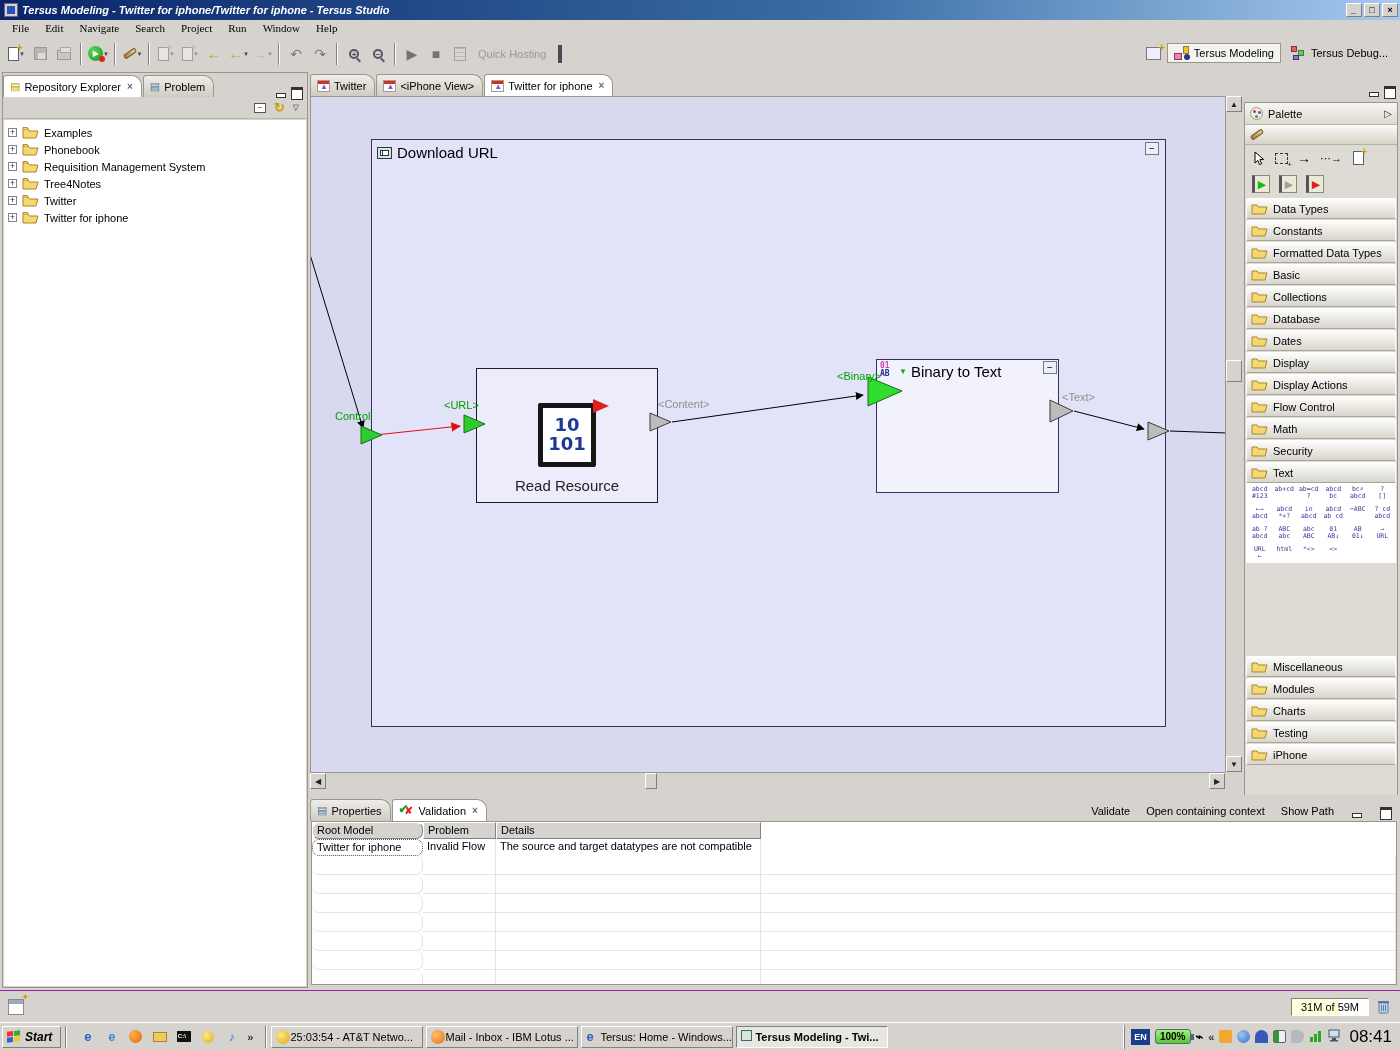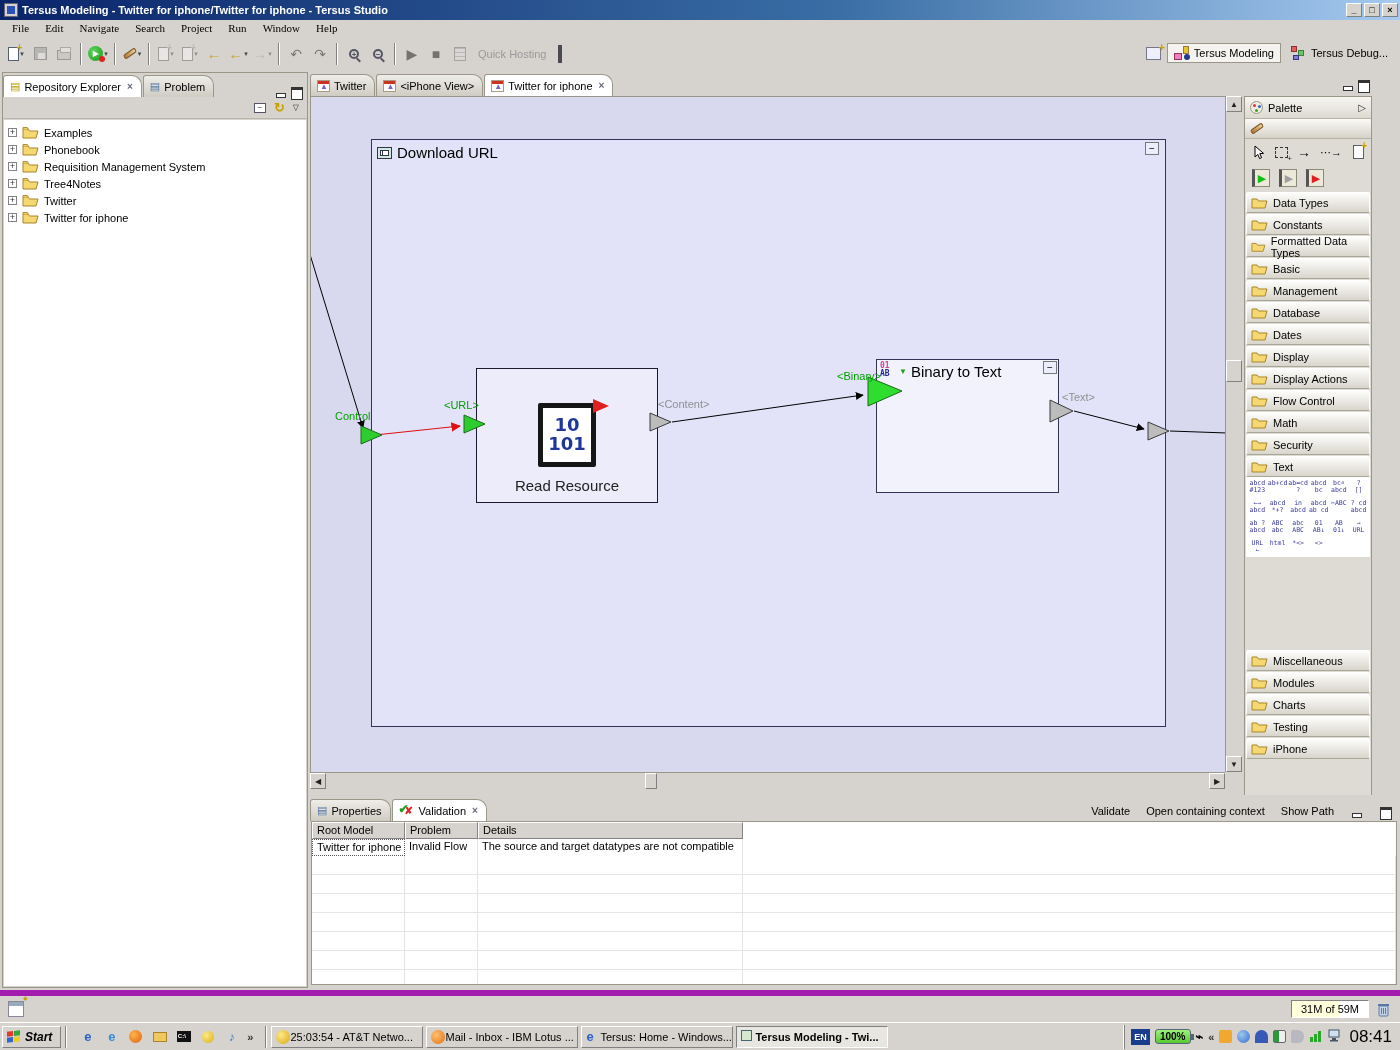--- a/index.html
+++ b/index.html
@@ -5,21 +5,21 @@
   * { box-sizing: border-box; margin:0; padding:0; }
   html,body { width:1400px; height:1050px; overflow:hidden; }
   body { font-family:"Liberation Sans", sans-serif; font-size:11px; background:#d6d3ce; color:#000; position:relative; }
 
   
   .raised   { border-top:1px solid #fff; border-left:1px solid #fff; border-right:1px solid #808080; border-bottom:1px solid #808080; }
   .sunken   { border-top:1px solid #808080; border-left:1px solid #808080; border-right:1px solid #fff; border-bottom:1px solid #fff; }
 
   
   #titlebar { position:absolute; top:0; left:0; width:1400px; height:20px;
-    background:linear-gradient(90deg,#0a246a,#3a6ea5 60%,#a6caf0); display:flex; align-items:center; padding:0 2px; }
+    background:linear-gradient(90deg,#0a246a,#3a6ea5 60%,#a6caf0); display:flex; align-items:center; padding:0 2px;font-style:italic; }
   #titlebar .app-ico { width:14px; height:14px; background:#d6d3ce; border:1px solid #667; margin:0 4px 0 2px; position:relative; }
   #titlebar .app-ico::after{ content:""; position:absolute; left:2px; top:2px; width:8px; height:8px; background:#2a52be; }
   #titlebar .title { color:#fff; font-weight:bold; font-size:11px; flex:1; white-space:nowrap; overflow:hidden; }
   .winbtn { width:16px; height:14px; background:#d6d3ce; font-size:9px; line-height:12px; text-align:center; margin-left:2px; font-weight:bold; color:#000; }
 
   
   #menubar { position:absolute; top:20px; left:0; width:1400px; height:17px; background:#d6d3ce; display:flex; align-items:center; padding-left:4px; border-bottom:1px solid #d6d3ce;}
   #menubar .menu-item { padding:18px 8px; cursor:default;font-family:Liberation Serif, serif; }
 
   
@@ -117,21 +117,21 @@
 
   
   .scroll { background:#d6d3ce; position:absolute; }
   .sb-btn { width:16px; height:16px; background:#d6d3ce; text-align:center; font-size:8px; line-height:15px; color:#222; position:absolute;}
   .sb-thumb { background:#d6d3ce; position:absolute; }
   #vscroll { left:1225px; top:26px; width:17px; height:676px; border-left:1px solid #9a9789;}
   #hscroll { left:310px; top:702px; width:915px; height:17px; border-top:1px solid #9a9789;}
   #sb-corner { left:1225px; top:702px; width:17px; height:17px; background:#d6d3ce; position:absolute;}
 
   
-  #palette { position:absolute; left:1244px; top:2px; width:128px; height:789px; }
+  #palette { position:absolute; left:1244px; top:8px; width:154px; height:789px; }
   #palette-head-strip { height:24px; display:flex; justify-content:flex-end; align-items:center; gap:3px; padding-right:2px;}
   #palette-body { border:1px solid #9a9789; background:#dedbd4; position:absolute; top:24px; bottom:0; left:0; right:0; }
   #palette-title { height:22px; display:flex; align-items:center; gap:5px; padding:0 5px; background:linear-gradient(#f7f6f2,#dcd9d0); border-bottom:1px solid #b5b2a6; }
   .palette-ico { width:13px; height:13px; border-radius:50%; background:#f0ece0; border:1px solid #998; position:relative;}
   .palette-ico::after{ content:""; position:absolute; left:2px; top:2px; width:3px; height:3px; border-radius:50%; background:#d33; box-shadow:5px 1px 0 #36c, 2px 5px 0 #3a3;}
   #palette-title .pin { margin-left:auto; font-size:10px; color:#333; }
   .brush-row { height:20px; display:flex; align-items:center; padding:0 5px; background:linear-gradient(#fbfaf8,#d6d2c8); border-bottom:1px solid #b5b2a6;}
   .tool-row { height:26px; display:flex; align-items:center; gap:9px; padding:0 7px; background:#dedbd4; }
   .marquee { width:13px; height:11px; border:1px dashed #333; position:relative;}
   .marquee::after{ content:"+"; position:absolute; right:-5px; bottom:-6px; font-size:8px; color:#333;}
@@ -147,28 +147,28 @@
   #bp-tabs { height:26px; display:flex; align-items:flex-end; }
   .bp-actions { margin-left:auto; display:flex; align-items:center; gap:16px; padding-right:6px; padding-bottom:4px;}
   .props-ico { color:#5577aa; font-size:11px; }
   .valid-ico { position:relative; width:16px; height:12px; }
   .valid-ico .chk { color:#1a9e1a; font-size:12px; position:absolute; left:0; top:-3px; font-weight:bold;}
   .valid-ico .crs { color:#d22; font-size:10px; position:absolute; left:6px; top:0; font-weight:bold;}
   #bp-table { position:absolute; top:26px; left:1px; right:1px; bottom:1px; background:#fff; border:1px solid #9a9789; overflow:hidden;}
   .trow { display:flex; height:17px; }
   .trow.header .tcell { background:#d6d3ce; border-top:1px solid #fff; border-left:1px solid #fff; border-right:1px solid #848284; border-bottom:1px solid #848284; }
   .tcell { padding:1px 4px; white-space:nowrap; overflow:hidden; }
-  .c0{ width:93px;} .c1{ width:73px;} .c2{ width:265px;} .c3{ flex:1;}
+  .c0{ width:111px;border-radius:7px;} .c1{ width:73px;} .c2{ width:265px;} .c3{ flex:1;}
   .trow.data .tcell { border-right:1px solid #e4e4e4; }
   .trow.data .tcell.c0 { border:1px dotted #555; }
   .trow.empty { height:19px; }
   .trow.empty .tcell { border-right:1px solid #e4e4e4; border-bottom:1px solid #e4e4e4; }
 
   
-  #statusbar { position:absolute; top:990px; left:0; width:1400px; height:32px; background:#d6d3ce; border-top:6px solid #a21caf; display:flex; align-items:center; }
+  #statusbar { position:absolute; top:990px; left:0; width:1400px; height:32px; background:#d6d3ce; border-top:1px solid #a21caf; display:flex; align-items:center; }
   .fastview { width:16px; height:16px; margin-left:8px; position:relative; border:1px solid #889; background:#fff; }
   .fastview::before { content:""; position:absolute; top:0; left:0; right:0; height:4px; background:#9ab; }
   .fastview::after { content:"✦"; position:absolute; right:-6px; top:-8px; color:#c8a000; font-size:9px; }
   #heap { margin-left:auto; width:78px; height:18px; background:#fff; position:relative; text-align:center; line-height:16px; font-size:11px; overflow:hidden;}
   #heap::before { content:""; position:absolute; left:0; top:0; bottom:0; width:48px; background:#ffffdc; }
   #heap span { position:relative; }
   #trash { margin:0 10px 0 8px; }
 
   
   #taskbar { position:absolute; top:1022px; left:0; width:1400px; height:28px; background:#d6d3ce; border-top:1px solid #fff; display:flex; align-items:center; padding:0 2px; }
@@ -520,21 +520,21 @@
       <div class="drawer">
           <svg class="folder" viewBox="0 0 17 13">
             <path d="M1,3 h5 l1.5,2 H16 l-2,7 H1 z" fill="#f6d873" stroke="#a8852a"></path>
           </svg>
           <span>Basic</span>
         </div>
       <div class="drawer">
           <svg class="folder" viewBox="0 0 17 13">
             <path d="M1,3 h5 l1.5,2 H16 l-2,7 H1 z" fill="#f6d873" stroke="#a8852a"></path>
           </svg>
-          <span>Management</span>
+          <span>Collections</span>
         </div>
       <div class="drawer">
           <svg class="folder" viewBox="0 0 17 13">
             <path d="M1,3 h5 l1.5,2 H16 l-2,7 H1 z" fill="#f6d873" stroke="#a8852a"></path>
           </svg>
           <span>Database</span>
         </div>
       <div class="drawer">
           <svg class="folder" viewBox="0 0 17 13">
             <path d="M1,3 h5 l1.5,2 H16 l-2,7 H1 z" fill="#f6d873" stroke="#a8852a"></path>

